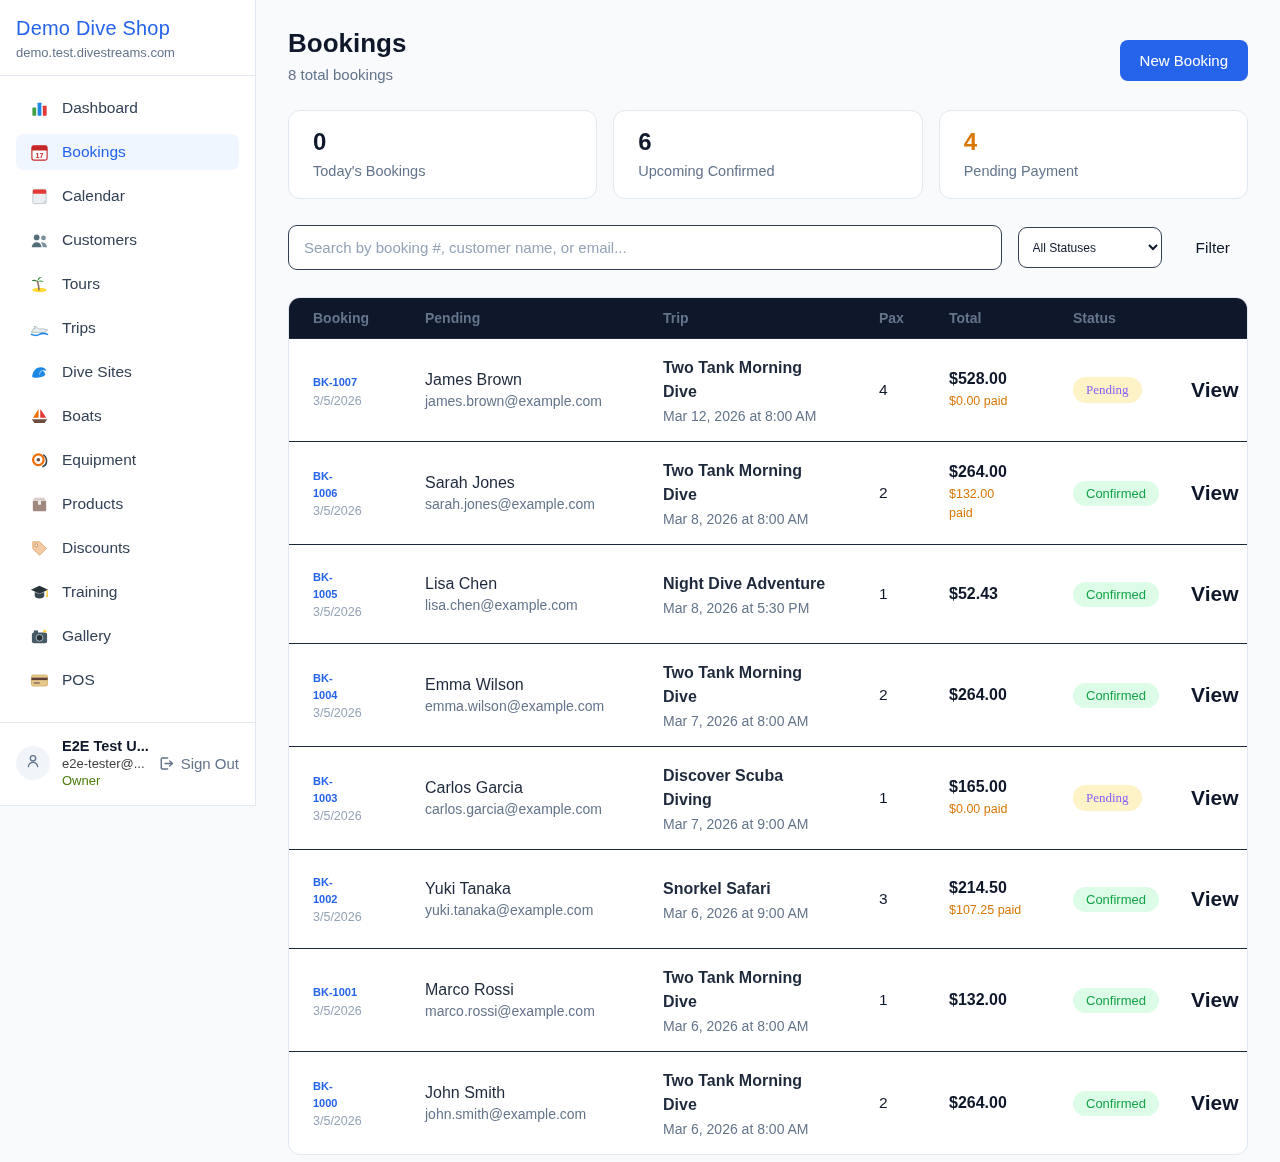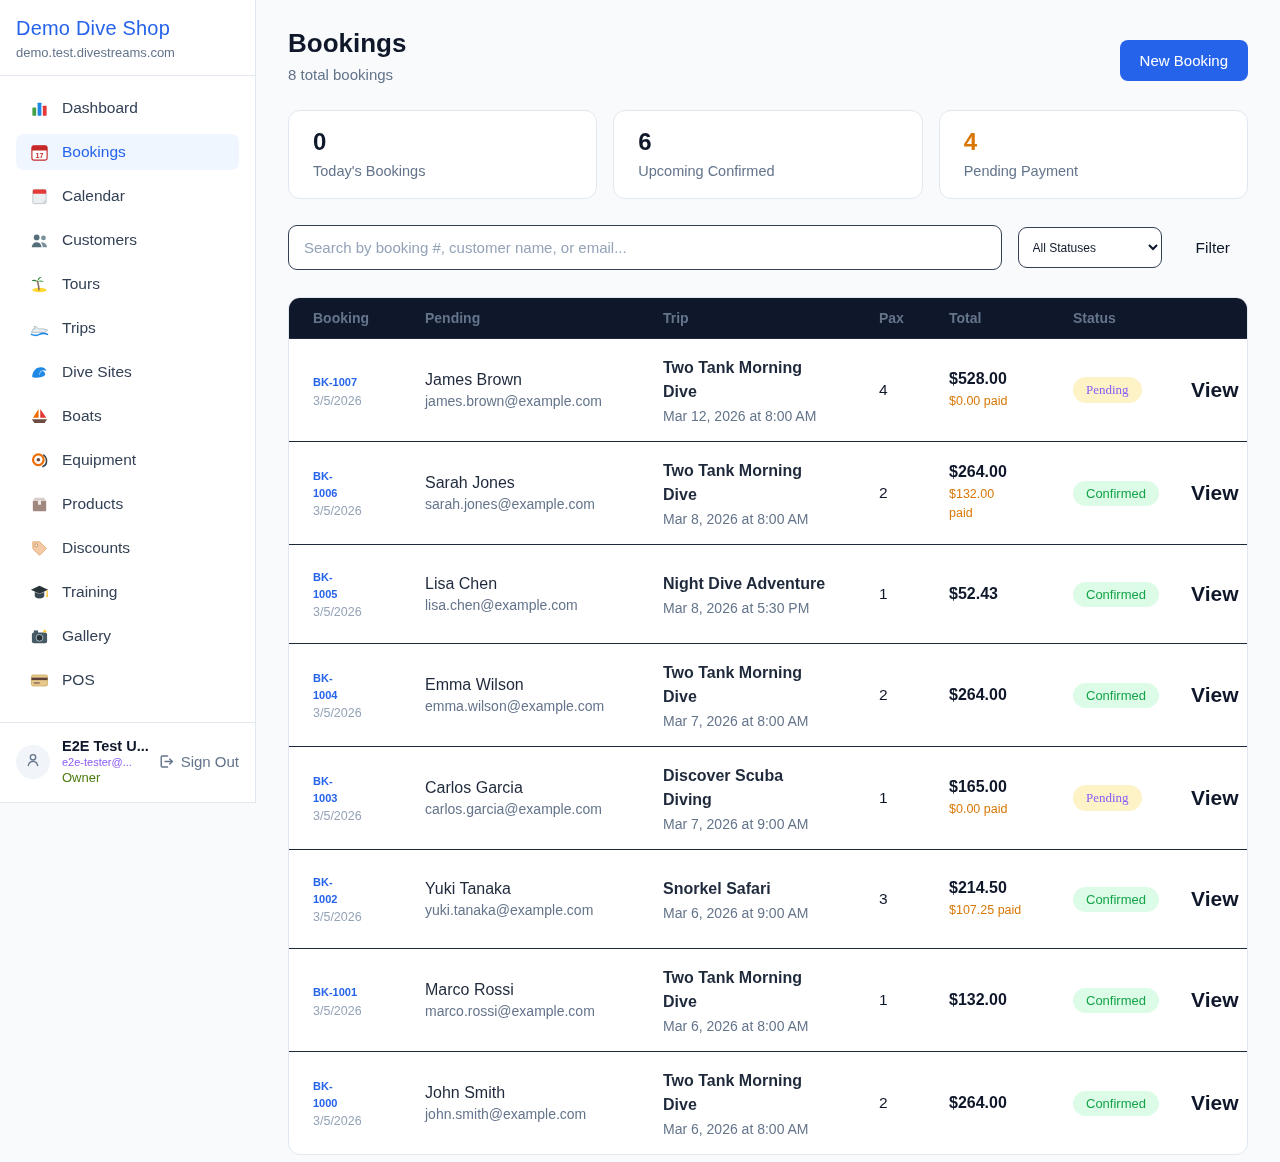--- a/index.html
+++ b/index.html
@@ -32,21 +32,21 @@
   .user-box {
     border-top:1px solid #e2e8f0; margin-top:6px;
     padding:15px 16px 17px; display:flex; align-items:center; gap:12px;
   }
   .avatar {
     width:34px; height:34px; border-radius:50%; background:#f1f5f9;
     display:flex; align-items:center; justify-content:center; flex:0 0 34px;
   }
   .user-info { flex:1; min-width:0; }
   .user-name { font-size:14.5px; font-weight:700; color:#0f172a; white-space:nowrap; }
-  .user-email { font-size:11px; color:#8b5cf6; margin-top:2px; white-space:nowrap; }
+  .user-email { font-size:13px; color:#404040; margin-top:2px; white-space:nowrap; }
   .user-role { font-size:13px; color:#4d7c0f; margin-top:2px; }
   .signout {
     background:none; border:none; color:#64748b; font-size:15px;
     display:flex; align-items:center; gap:7px; cursor:pointer; padding:0;
     font-family:inherit; white-space:nowrap;
   }
 
   
   .main { flex:1; padding:28px 32px 32px; min-width:0; }
   .head-row { display:flex; justify-content:space-between; align-items:flex-start; }

